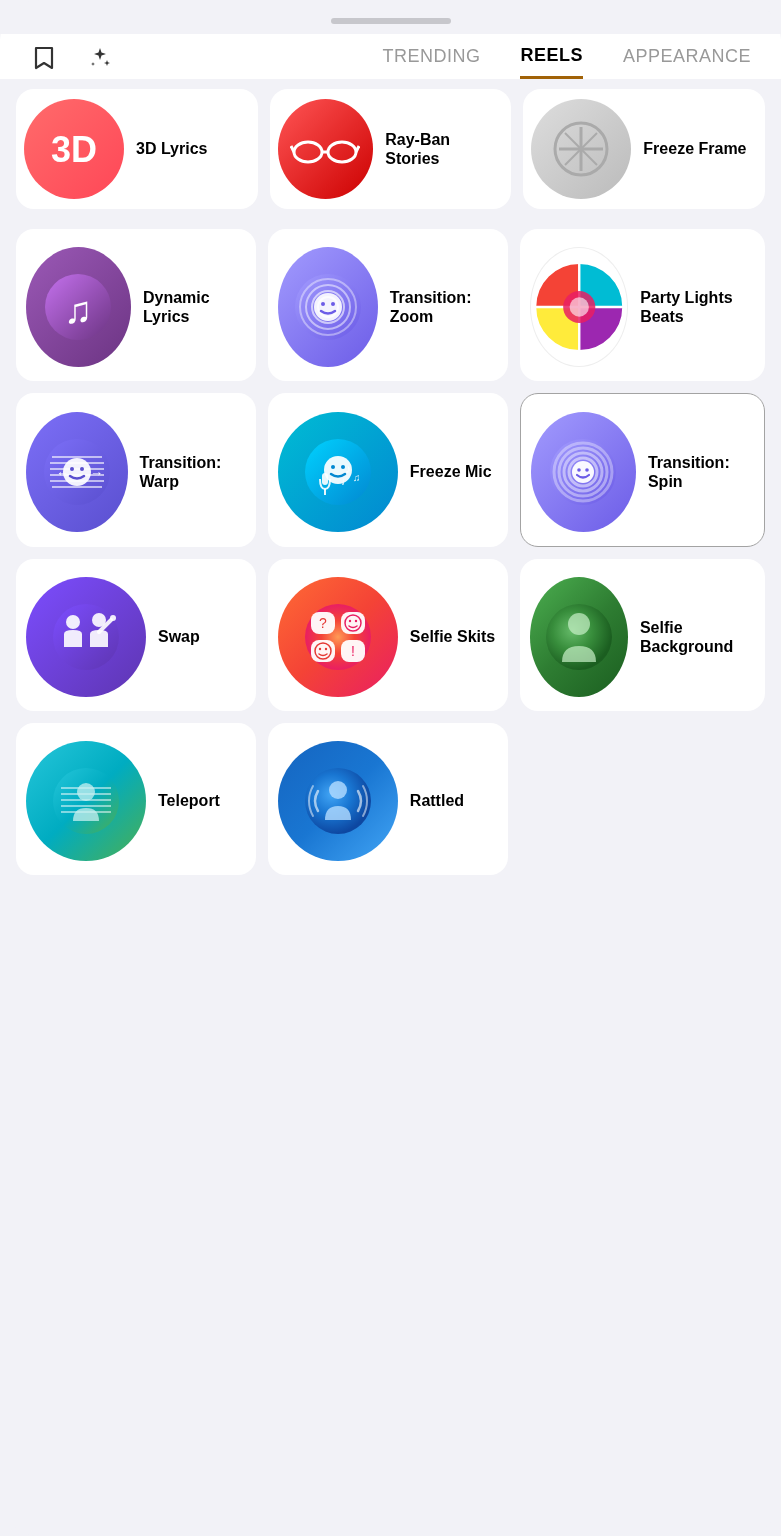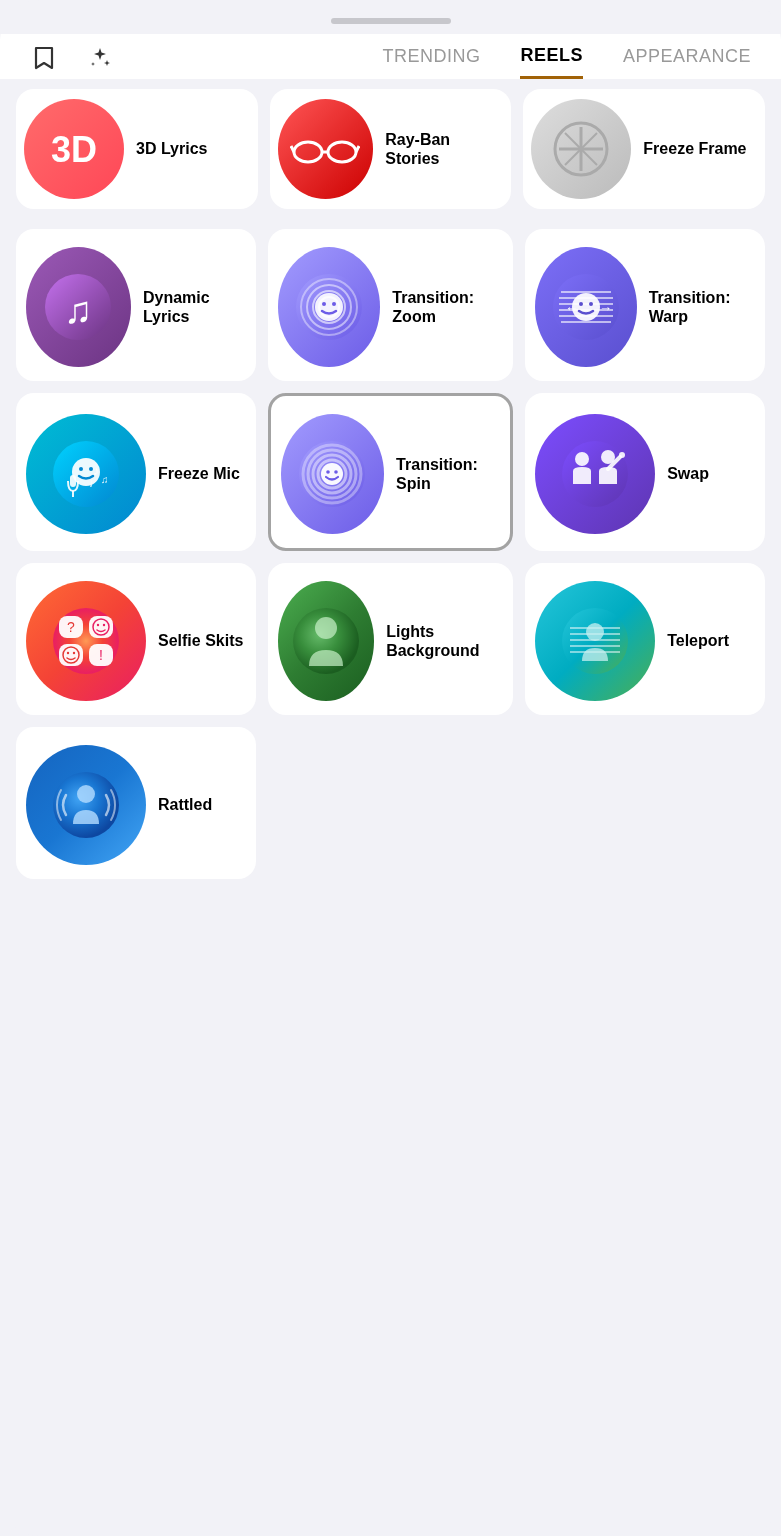--- a/index.html
+++ b/index.html
@@ -70,21 +70,21 @@
       background: white;
       border-radius: 18px;
       padding: 18px 10px 14px;
       display: flex;
       flex-direction: row;
       align-items: center;
       gap: 12px;
       cursor: pointer;
     }
     .effect-card.selected {
-      border: 3px solid #a3a3a3;
+      border: 1px solid #a3a3a3;
     }
     .effect-icon {
       width: 120px;
       height: 120px;
       border-radius: 50%;
       display: flex;
       align-items: center;
       justify-content: center;
       overflow: hidden;
     }
@@ -240,20 +240,43 @@
 
           <circle cx="35" cy="35" r="14" fill="white" opacity="0.9"></circle>
           <circle cx="30" cy="32" r="2" fill="#6c5ce7"></circle>
           <circle cx="40" cy="32" r="2" fill="#6c5ce7"></circle>
           <path d="M28 39 Q35 44 42 39" fill="none" stroke="#6c5ce7" stroke-width="2.5" stroke-linecap="round"></path>
         </svg>
       </div>
       <span class="effect-label">Transition: Zoom</span>
     </div>
 
+    <div class="effect-card">
+      <div class="effect-icon" style="background:white; border:1px solid #eee;">
+        <svg width="120" height="120" viewBox="0 0 120 120">
+
+          <clipPath id="circClip">
+            <circle cx="60" cy="60" r="55"></circle>
+          </clipPath>
+          <rect x="5" y="5" width="55" height="55" fill="#f44336" clip-path="url(#circClip)"></rect>
+          <rect x="60" y="5" width="55" height="55" fill="#00bcd4" clip-path="url(#circClip)"></rect>
+          <rect x="5" y="60" width="55" height="55" fill="#ffeb3b" clip-path="url(#circClip)"></rect>
+          <rect x="60" y="60" width="55" height="55" fill="#9c27b0" clip-path="url(#circClip)"></rect>
+
+          <circle cx="60" cy="60" r="55" fill="none" stroke="white" stroke-width="3"></circle>
+          <line x1="60" y1="5" x2="60" y2="115" stroke="white" stroke-width="3"></line>
+          <line x1="5" y1="60" x2="115" y2="60" stroke="white" stroke-width="3"></line>
+
+          <circle cx="60" cy="60" r="20" fill="#e91e63" opacity="0.85"></circle>
+
+          <circle cx="60" cy="60" r="12" fill="white" opacity="0.6"></circle>
+        </svg>
+      </div>
+      <span class="effect-label">Party Lights Beats</span>
+    </div>
 
     <div class="effect-card">
       <div class="effect-icon icon-transition-warp">
         <svg width="70" height="70" viewBox="0 0 70 70">
           <defs>
             <linearGradient id="warpGrad" x1="0%" y1="0%" x2="100%" y2="100%">
               <stop offset="0%" style="stop-color:#7c6ff7"></stop>
               <stop offset="100%" style="stop-color:#5a4fcf"></stop>
             </linearGradient>
           </defs>
@@ -400,21 +423,21 @@
               <stop offset="50%" style="stop-color:#388e3c"></stop>
               <stop offset="100%" style="stop-color:#1b5e20"></stop>
             </radialGradient>
           </defs>
           <circle cx="35" cy="35" r="33" fill="url(#revealGrad)"></circle>
 
           <circle cx="35" cy="22" r="11" fill="rgba(200,240,200,0.7)"></circle>
           <path d="M18 60 Q18 44 35 44 Q52 44 52 60" fill="rgba(200,240,200,0.7)"></path>
         </svg>
       </div>
-      <span class="effect-label">Lights Background</span>
+      <span class="effect-label">Selfie Background</span>
     </div>
 
     <div class="effect-card">
       <div class="effect-icon icon-teleport">
         <svg width="70" height="70" viewBox="0 0 70 70">
           <defs>
             <linearGradient id="teleportGrad" x1="0%" y1="0%" x2="100%" y2="100%">
               <stop offset="0%" style="stop-color:#26c6da"></stop>
               <stop offset="50%" style="stop-color:#00acc1"></stop>
               <stop offset="100%" style="stop-color:#4caf50"></stop>

